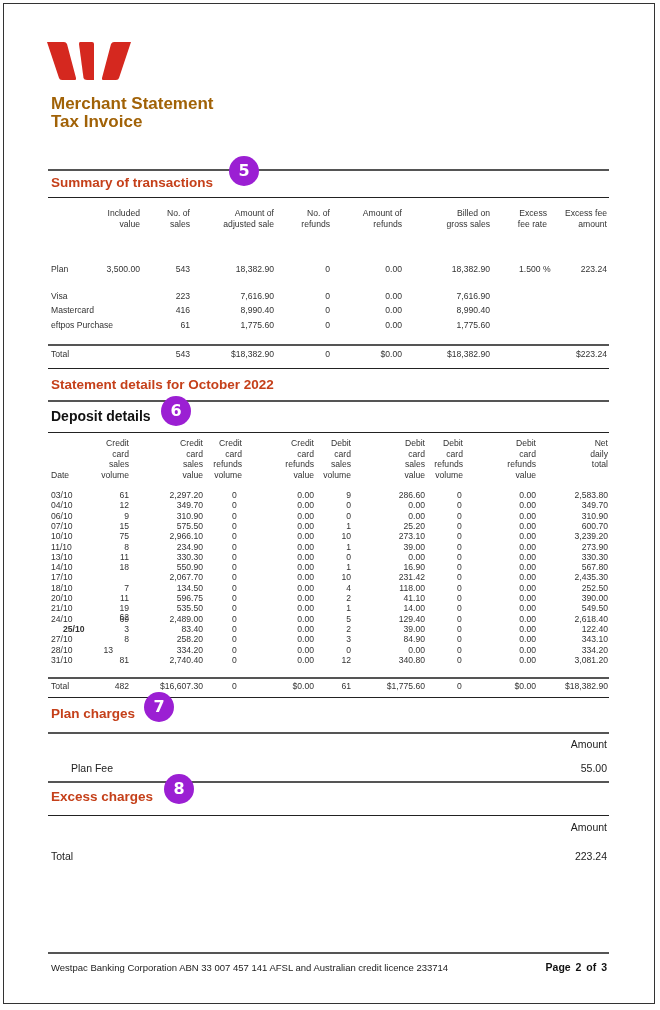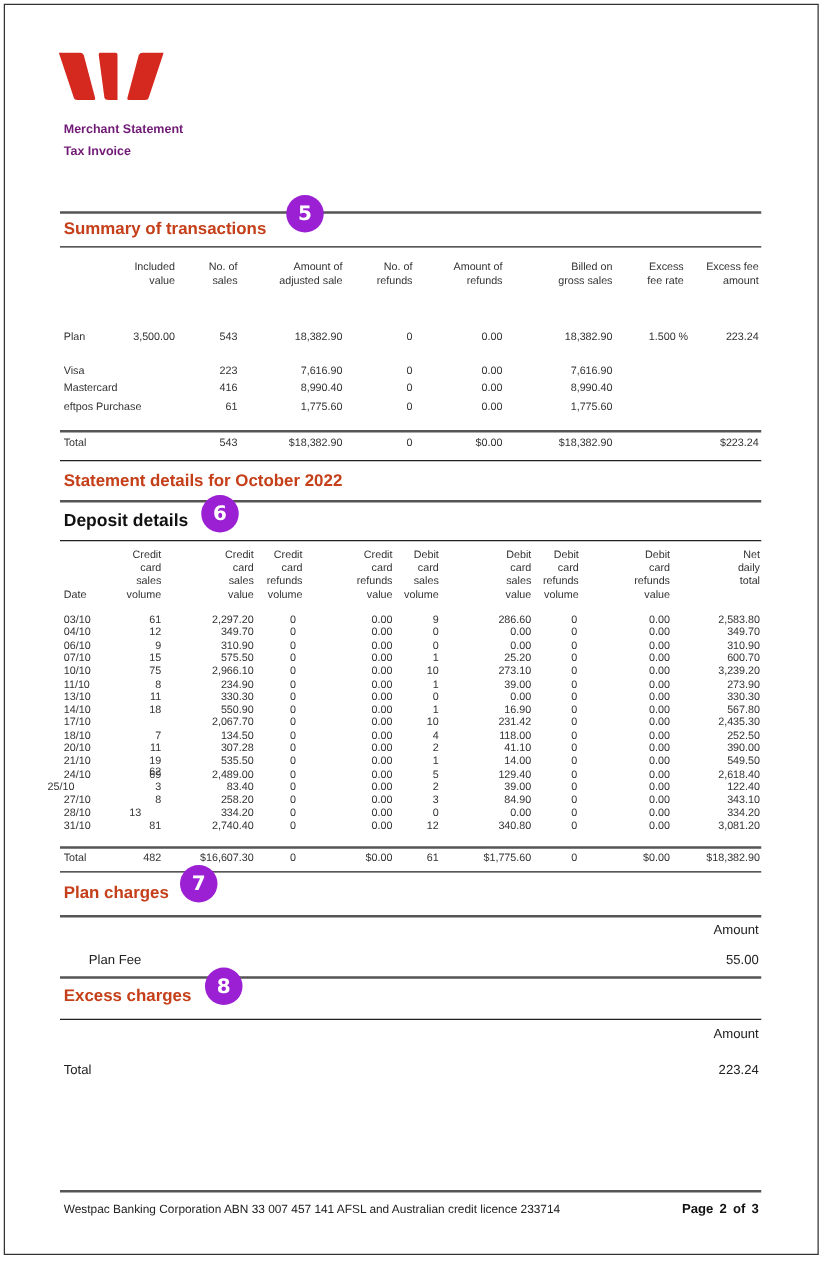--- a/index.html
+++ b/index.html
@@ -1,20 +1,20 @@
 <!DOCTYPE html>
 <html><head>
 <meta charset="utf-8">
 <style>
   html, body { margin: 0; padding: 0; background: #ffffff; }
   body { width: 660px; height: 1010px; position: relative; font-family: "Liberation Sans", sans-serif; color: #222; overflow: hidden; }
   .page { position: absolute; left: 3px; top: 3px; width: 652px; height: 1001px; border: 1px solid #333; box-sizing: border-box; background: #fff; }
   .abs { position: absolute; }
   .logo { left: 47px; top: 42px; width: 84px; height: 38px; }
-  .title { left: 51px; top: 95px; font-weight: bold; font-size: 10px; line-height: 18px; color: #701a75; }
+  .title { left: 51px; top: 95px; font-weight: bold; font-size: 17px; line-height: 18px; color: #a16207; }
   .hr { position: absolute; left: 48px; width: 561px; height: 0; }
   .hr.thick { border-top: 2px solid #555; }
   .hr.thin { border-top: 1.3px solid #222; }
   .sec-title { position: absolute; left: 51px; font-weight: bold; font-size: 13.5px; color: #c5401a; }
   .sec-title.black { color: #111; font-size: 14px; }
   .badge { position: absolute; width: 30px; height: 30px; border-radius: 50%; background: #9b1fd3; color: #fff; font-weight: bold; font-size: 16px; text-align: center; line-height: 30px; font-family: "DejaVu Sans", sans-serif; }
   .small { font-size: 8.6px; color: #333; line-height: 10.5px; }
   .cell { position: absolute; white-space: nowrap; }
   .r { text-align: right; }
   .hdr { position: absolute; white-space: pre-line; font-size: 8.6px; line-height: 10.5px; color: #333; }
@@ -274,21 +274,21 @@
         <span class="cell r" style="left:270px; width:44px;">0.00</span>
         <span class="cell r" style="left:310px; width:41px;">4</span>
         <span class="cell r" style="left:360px; width:65px;">118.00</span>
         <span class="cell" style="left:457px;">0</span>
         <span class="cell r" style="left:492px; width:44px;">0.00</span>
         <span class="cell r" style="left:540px; width:68px;">252.50</span>
       </div>
       <div class="row small" style="top: 593px;">
         <span class="cell" style="left:51px;">20/10</span>
         <span class="cell r" style="left:88px; width:41px;">11</span>
-        <span class="cell r" style="left:140px; width:63px;">307.28</span>
+        <span class="cell r" style="left:140px; width:63px;">596.75</span>
         <span class="cell" style="left:232px;">0</span>
         <span class="cell r" style="left:270px; width:44px;">0.00</span>
         <span class="cell r" style="left:310px; width:41px;">2</span>
         <span class="cell r" style="left:360px; width:65px;">41.10</span>
         <span class="cell" style="left:457px;">0</span>
         <span class="cell r" style="left:492px; width:44px;">0.00</span>
         <span class="cell r" style="left:540px; width:68px;">390.00</span>
       </div>
       <div class="row small" style="top: 603.3px;">
         <span class="cell" style="left:51px;">21/10</span>
@@ -308,21 +308,21 @@
         <span class="cell r" style="left:140px; width:63px;">2,489.00</span>
         <span class="cell" style="left:232px;">0</span>
         <span class="cell r" style="left:270px; width:44px;">0.00</span>
         <span class="cell r" style="left:310px; width:41px;">5</span>
         <span class="cell r" style="left:360px; width:65px;">129.40</span>
         <span class="cell" style="left:457px;">0</span>
         <span class="cell r" style="left:492px; width:44px;">0.00</span>
         <span class="cell r" style="left:540px; width:68px;">2,618.40</span>
       </div>
       <div class="row small" style="top: 623.9px;">
-        <span class="cell" style="left:38px;">25/10</span>
+        <span class="cell" style="left:63px;font-weight:bold;">25/10</span>
         <span class="cell r" style="left:88px; width:41px;">3</span>
         <span class="cell r" style="left:140px; width:63px;">83.40</span>
         <span class="cell" style="left:232px;">0</span>
         <span class="cell r" style="left:270px; width:44px;">0.00</span>
         <span class="cell r" style="left:310px; width:41px;">2</span>
         <span class="cell r" style="left:360px; width:65px;">39.00</span>
         <span class="cell" style="left:457px;">0</span>
         <span class="cell r" style="left:492px; width:44px;">0.00</span>
         <span class="cell r" style="left:540px; width:68px;">122.40</span>
       </div>

